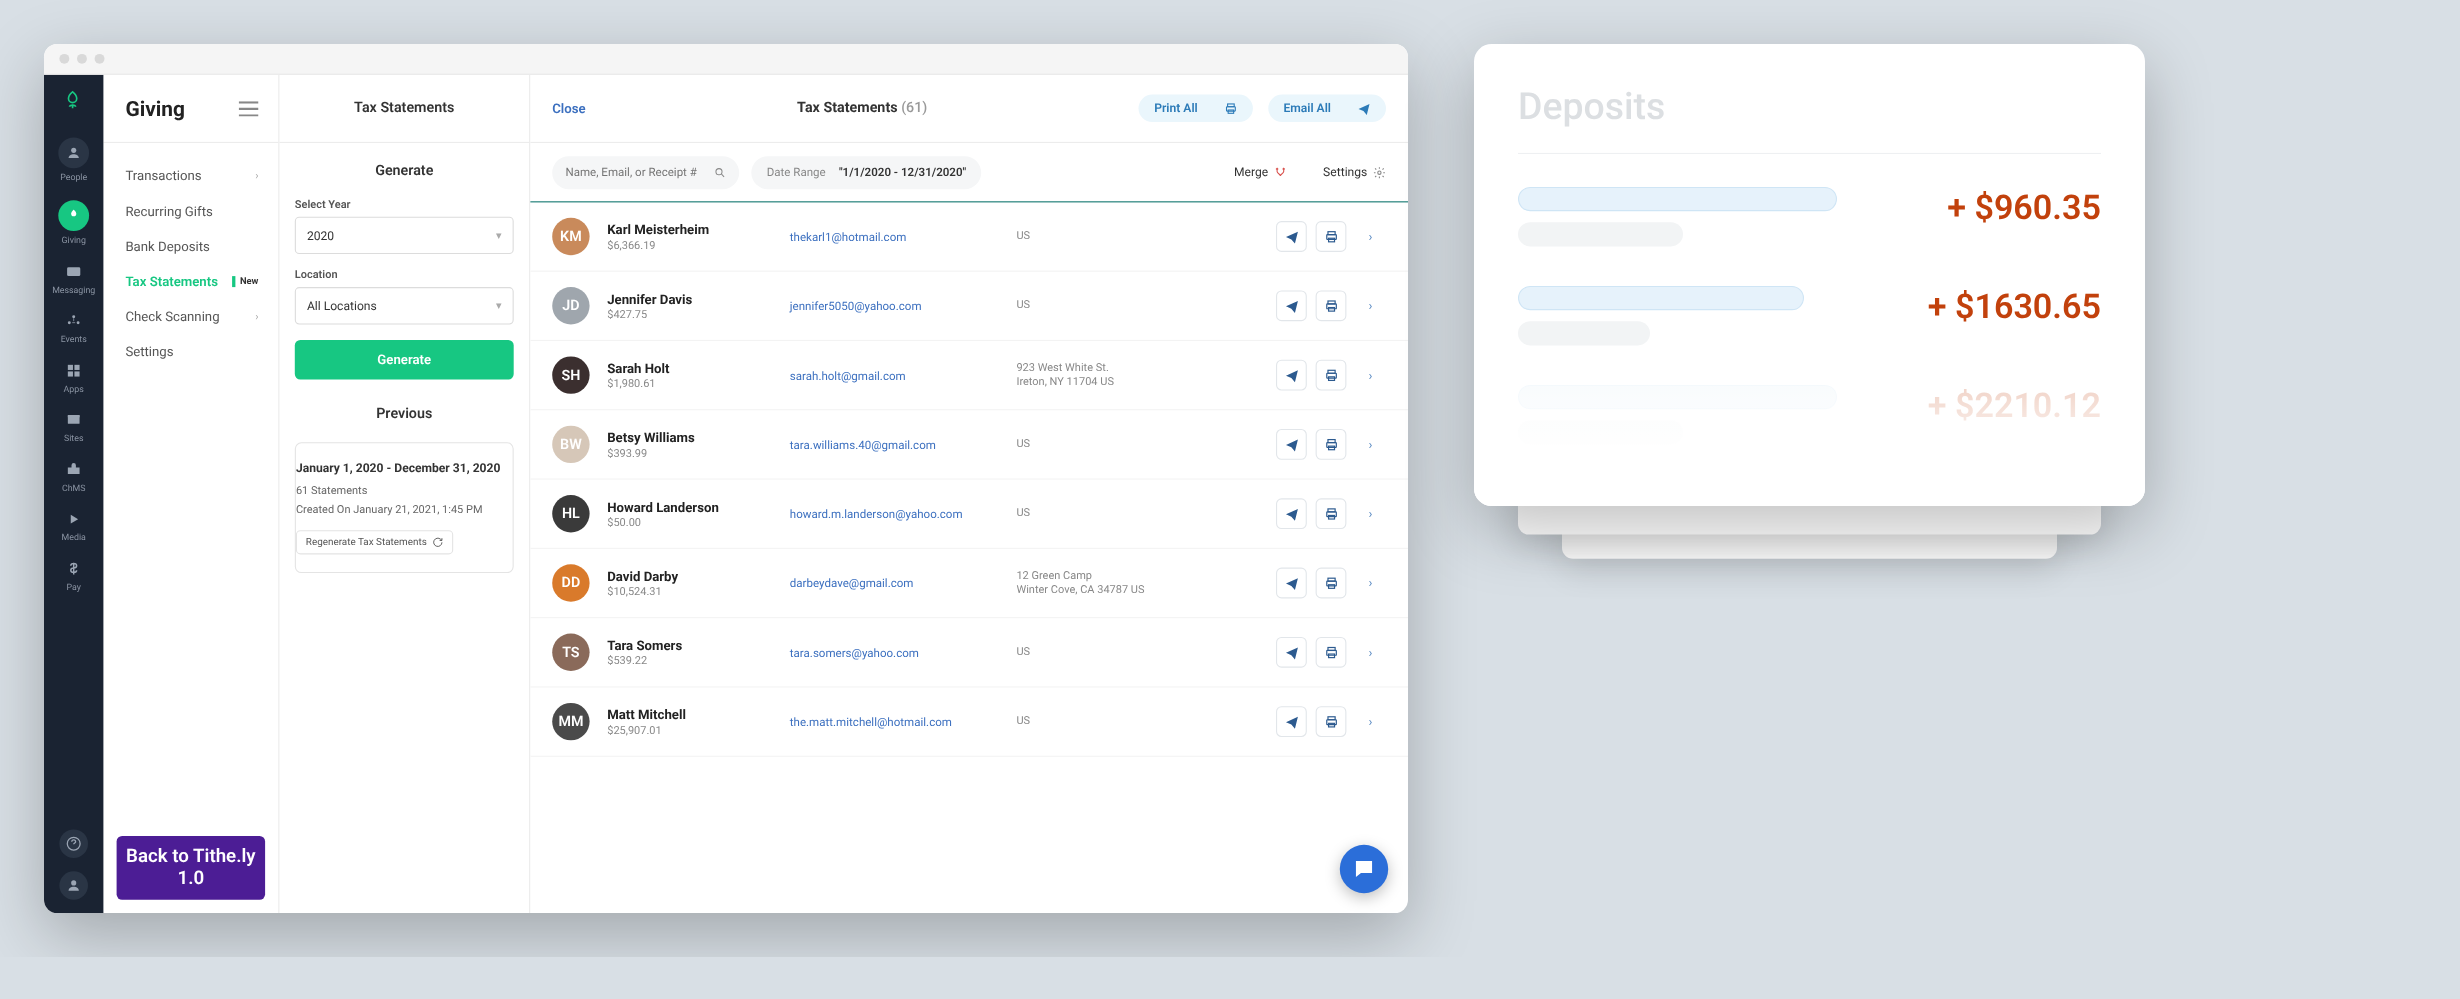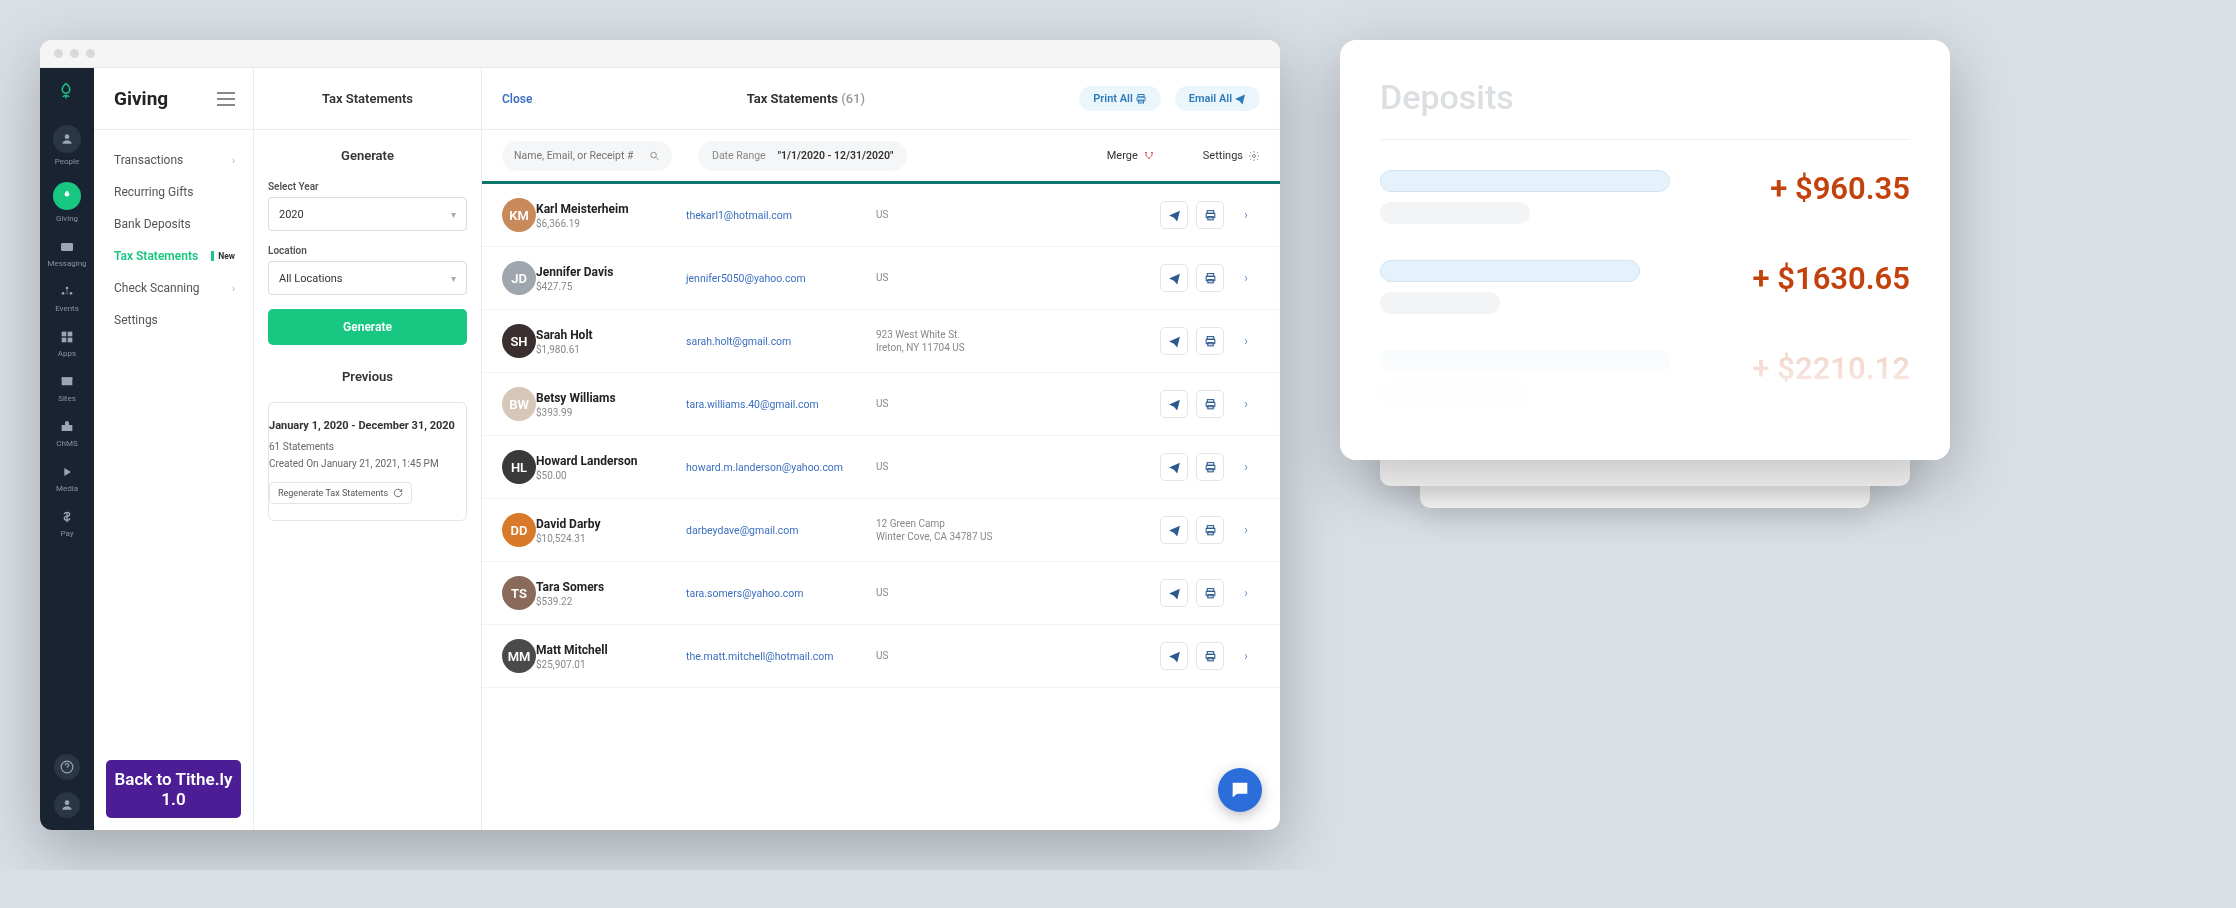--- a/index.html
+++ b/index.html
@@ -48,33 +48,33 @@
   .prev-card .date-range { font-size:11px; font-weight:700; color:#333; margin-bottom:6px; }
   .prev-card .meta { font-size:10px; color:#666; line-height:1.7; }
   .regen { display:flex; align-items:center; gap:5px; border:1px solid #e4e4e4; border-radius:4px; padding:5px 8px; font-size:9px; color:#555; margin-top:10px; cursor:pointer; width:fit-content; }
 
   
   .main { flex:1; display:flex; flex-direction:column; overflow:hidden; }
   .main-header { height:62px; border-bottom:1px solid #ececec; display:flex; align-items:center; padding:0 20px; gap:14px; }
   .close-link { font-size:12px; font-weight:600; color:#3b6fbf; cursor:pointer; }
   .header-title-wrap { flex:1; text-align:center; font-size:13px; font-weight:700; color:#333; }
   .header-title-wrap .count { color:#999; font-weight:500; }
-  .pill-btn { display:inline-flex; align-items:center; gap:2px; background:#eaf6fc; color:#2c7bb8; border:none; border-radius:14px; padding:6px 14px; font-size:11px; font-weight:600; cursor:pointer; }
-
-  .filter-row { height:54px; border-bottom:3px solid #0f766e; display:flex; align-items:center; padding:0 20px; gap:26px; }
+  .pill-btn { display:inline-flex; align-items:center; gap:24px; background:#eaf6fc; color:#2c7bb8; border:none; border-radius:14px; padding:6px 14px; font-size:11px; font-weight:600; cursor:pointer; }
+
+  .filter-row { height:54px; border-bottom:1px solid #0f766e; display:flex; align-items:center; padding:0 20px; gap:11px; }
   .search-pill { background:#f5f6f7; border-radius:16px; display:flex; align-items:center; padding:0 12px; height:30px; width:170px; font-size:10.5px; color:#888; }
   .search-pill input { border:none; background:transparent; outline:none; width:100%; font-size:10.5px; color:#333; }
   .date-pill { background:#f5f6f7; border-radius:16px; display:flex; align-items:center; padding:0 14px; height:30px; font-size:10.5px; color:#888; gap:12px; }
   .date-pill .val { color:#333; font-weight:600; }
   .filter-spacer { flex:1; }
   .action-link { font-size:11px; color:#333; display:flex; align-items:center; gap:5px; cursor:pointer; }
   .action-link.settings { margin-left:22px; }
 
   .rows { flex:1; overflow-y:auto; }
-  .row { display:flex; align-items:center; padding:14px 20px; border-bottom:1px solid #f3f3f3; }
+  .row { display:flex; align-items:center; padding:14px 20px; border-bottom:1px solid #f3f3f3; gap:16px; }
   .avatar { width:34px; height:34px; border-radius:50%; background:#6b7a8a; flex-shrink:0; overflow:hidden; display:flex; align-items:center; justify-content:center; color:#fff; font-size:13px; font-weight:600;}
   .who { width:150px; }
   .who .name { font-size:12px; font-weight:700; color:#222; }
   .who .amount { font-size:10px; color:#888; margin-top:2px; }
   .email { width:190px; font-size:10.5px; color:#3b6fbf; }
   .addr { width:170px; font-size:10px; color:#888; line-height:1.35; }
   .row-actions { margin-left:auto; display:flex; align-items:center; gap:8px; }
   .icon-btn { width:28px; height:28px; border:1px solid #e2e6ea; border-radius:5px; display:flex; align-items:center; justify-content:center; color:#2c5a8f; cursor:pointer; background:#fff; }
   .row-chev { width:28px; height:28px; display:flex; align-items:center; justify-content:center; color:#5d8cc3; font-size:12px; cursor:pointer; }
 

